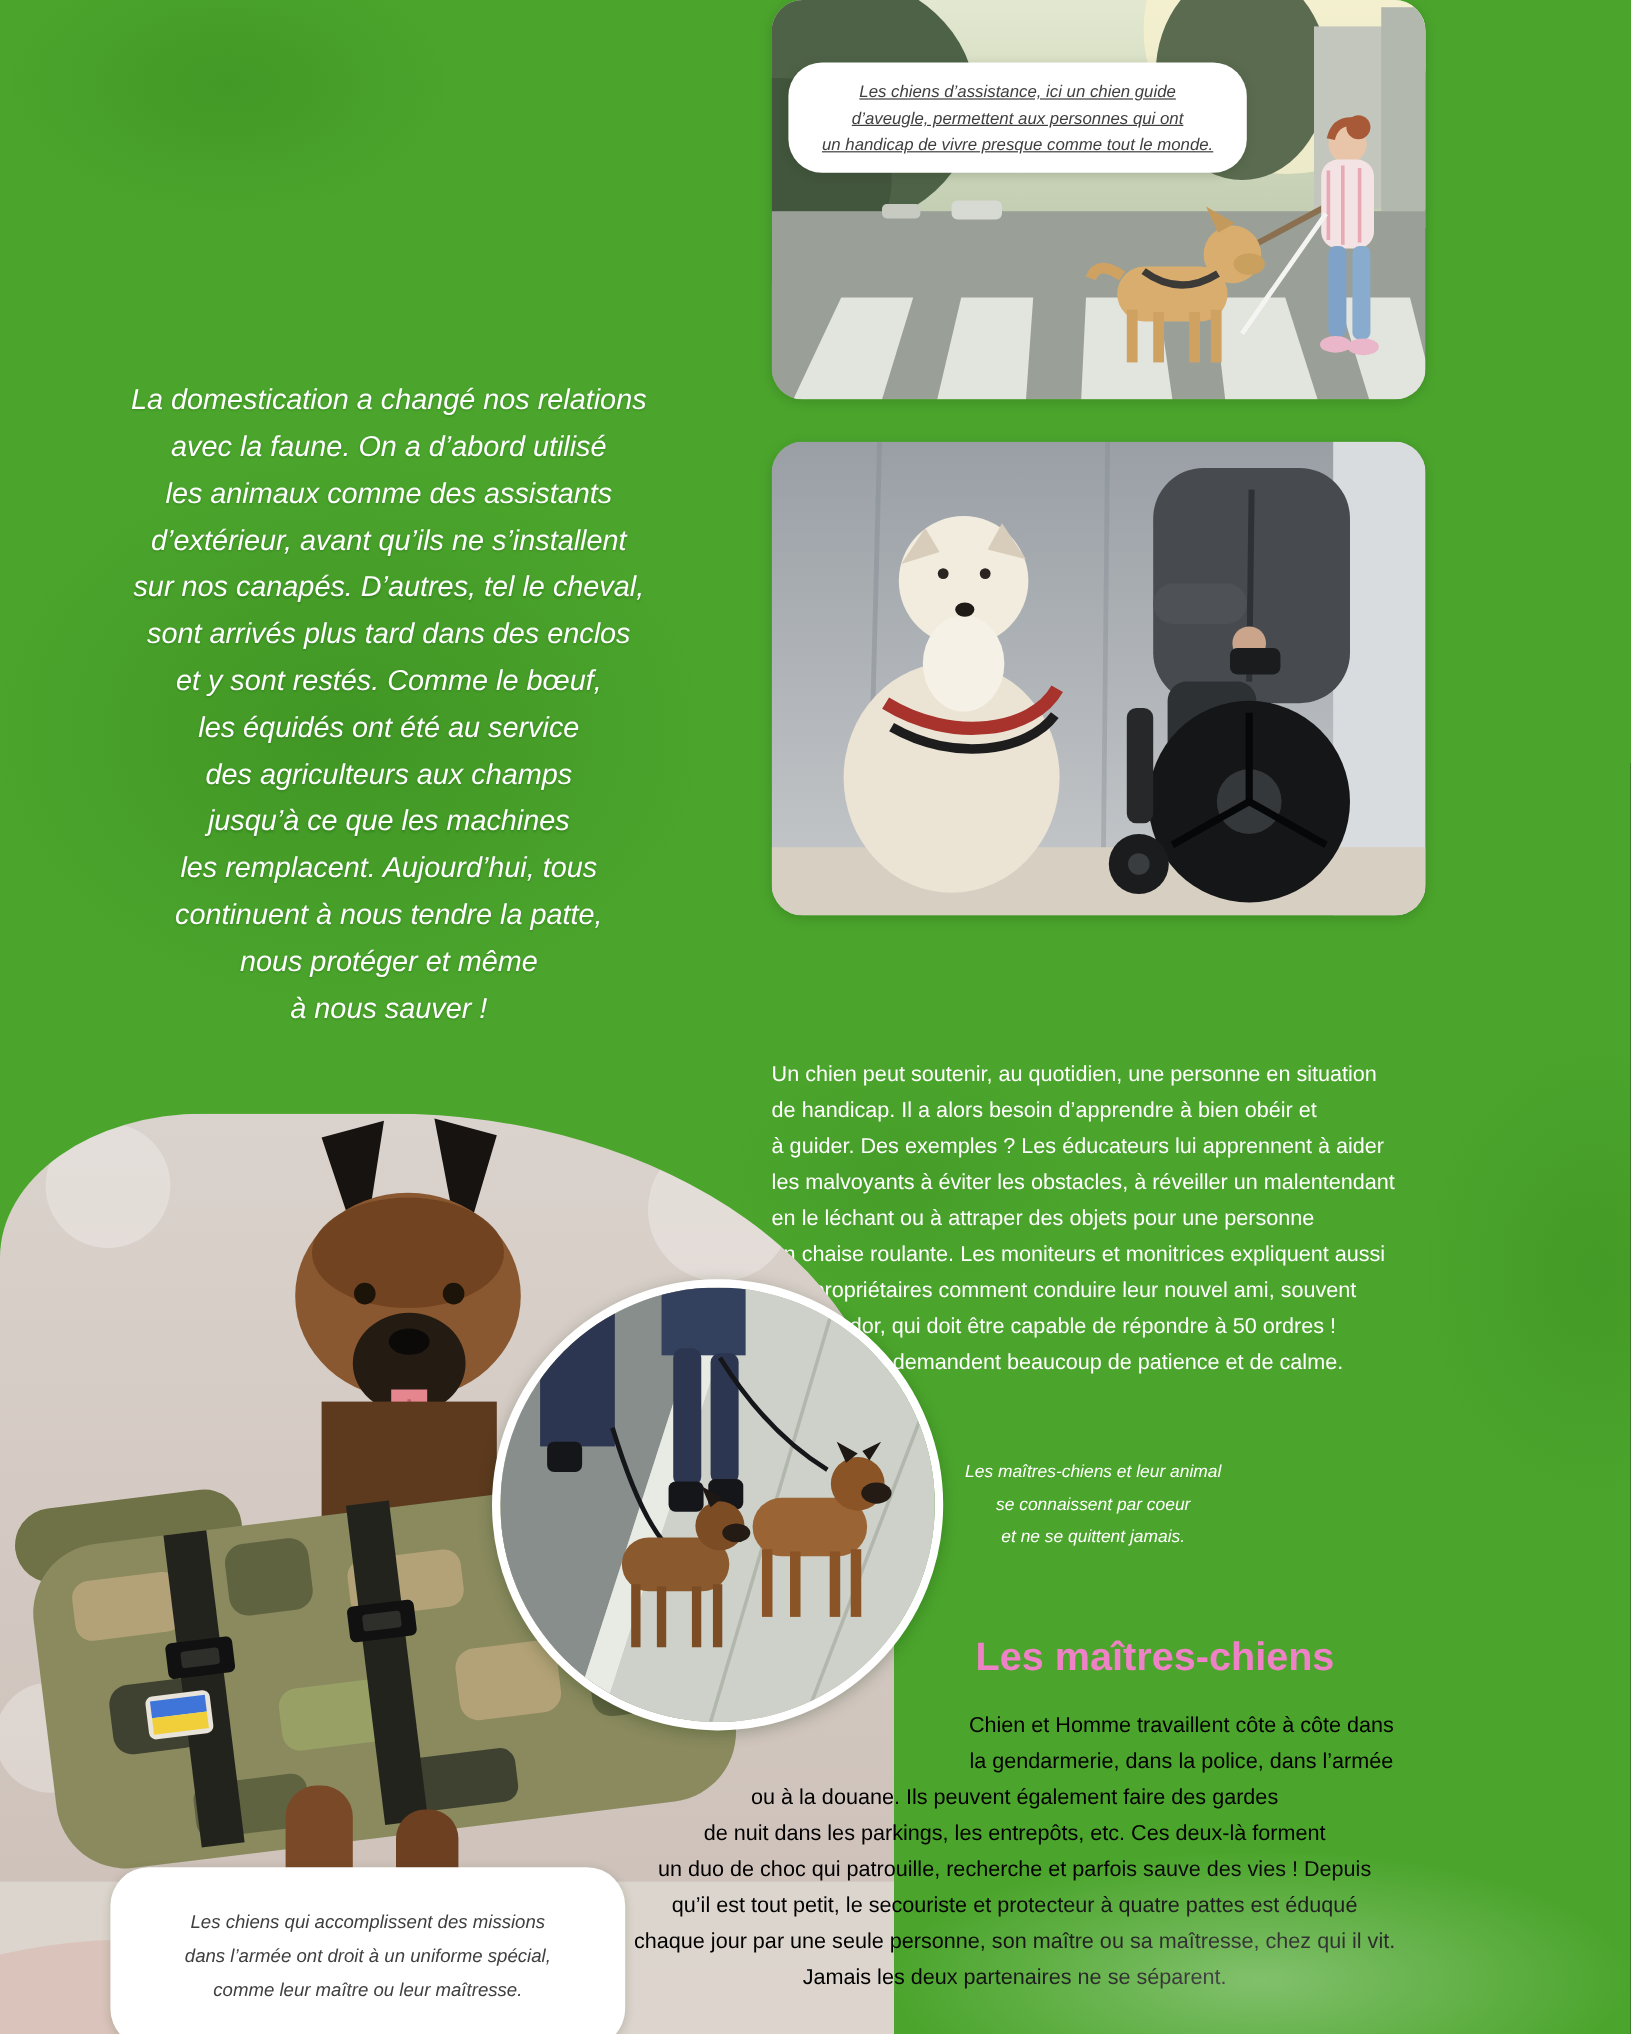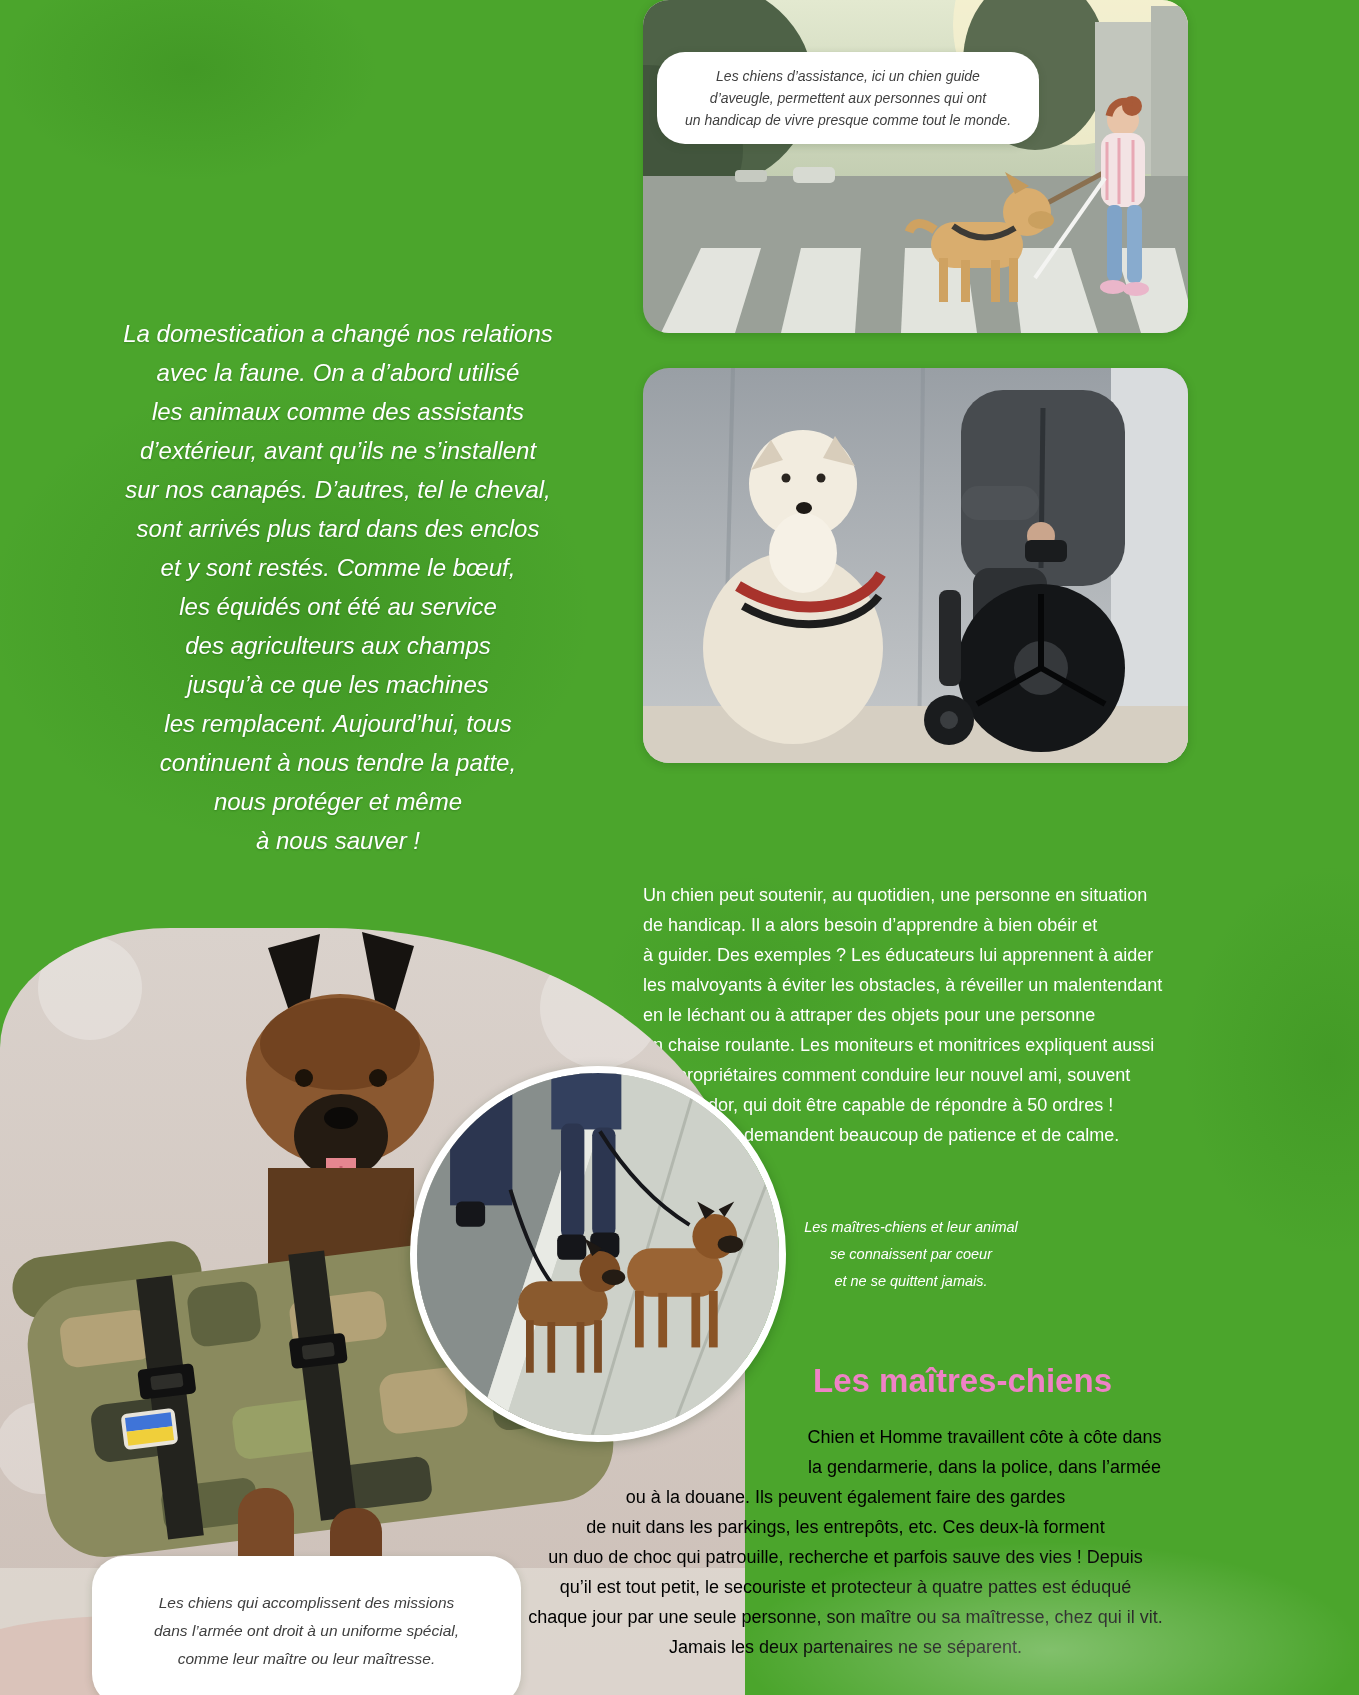--- a/index.html
+++ b/index.html
@@ -16,40 +16,40 @@
   .tex4{left:620px;top:1500px;width:860px;height:300px;background:radial-gradient(closest-side,rgba(255,255,255,.30),rgba(255,255,255,0) 72%);}
   .tex5{left:540px;top:830px;width:420px;height:300px;background:radial-gradient(closest-side,rgba(22,92,6,.10),rgba(22,92,6,0) 70%);}
 
   .pre{white-space:pre;}
   #title{
     left:40px;top:80px;width:600px;text-align:center;
     font-size:48px;line-height:62px;letter-spacing:2px;font-weight:300;
     color:#f4a6db;
   }
   #intro{
-    left:38px;top:314px;width:600px;text-align:center;
+    left:24px;top:314px;width:600px;text-align:center;
     font-style:italic;font-weight:300;
     font-size:24px;line-height:39px;color:#ffffff;
     text-shadow:0 1px 2px rgba(10,70,0,.30);
   }
   .photo{overflow:hidden;box-shadow:0 2px 10px rgba(0,40,0,.18);}
   #photo1{left:643px;top:0;width:545px;height:333px;border-radius:26px;}
   #photo2{left:643px;top:368px;width:545px;height:395px;border-radius:26px;}
   #photo-big{left:0;top:928px;width:745px;height:767px;border-radius:170px 420px 0 0 / 120px 300px 0 0;box-shadow:none;}
   #photo-circle{
     left:410px;top:1066px;width:376px;height:376px;border-radius:50%;
     border:7px solid #ffffff;box-sizing:border-box;overflow:hidden;
     box-shadow:0 3px 12px rgba(0,40,0,.25);
   }
   .bubble{
     background:#ffffff;border-radius:28px;text-align:center;
     color:#3f3f3f;font-style:italic;
     box-shadow:0 2px 8px rgba(40,60,30,.18);
   }
-  #bubble1{left:657px;top:52px;width:382px;padding:13px 0;font-size:14px;line-height:22px;box-sizing:border-box;}
+  #bubble1{left:657px;top:52px;width:382px;padding:13px 0;font-size:14px;line-height:22px;box-sizing:border-box;text-decoration:underline;}
   #bubble2{left:690px;top:686px;width:488px;padding:9px 16px;font-size:14.5px;line-height:22px;box-sizing:border-box;}
   #bubble3{left:92px;top:1556px;width:429px;padding:33px 14px;font-size:15.5px;line-height:28px;box-sizing:border-box;border-radius:32px;}
   .heading{color:#ef82c6;font-weight:700;}
   #heading1{left:643px;top:788px;font-size:31px;line-height:36px;}
   #body1{left:643px;top:880px;font-size:18px;line-height:30px;color:#ffffff;}
   #caption-handlers{
     left:786px;top:1214px;width:250px;text-align:center;
     font-style:italic;font-size:14.5px;line-height:27px;color:#ffffff;
   }
   #heading2{left:700px;top:1362px;width:525px;text-align:center;font-size:33px;line-height:38px;}

